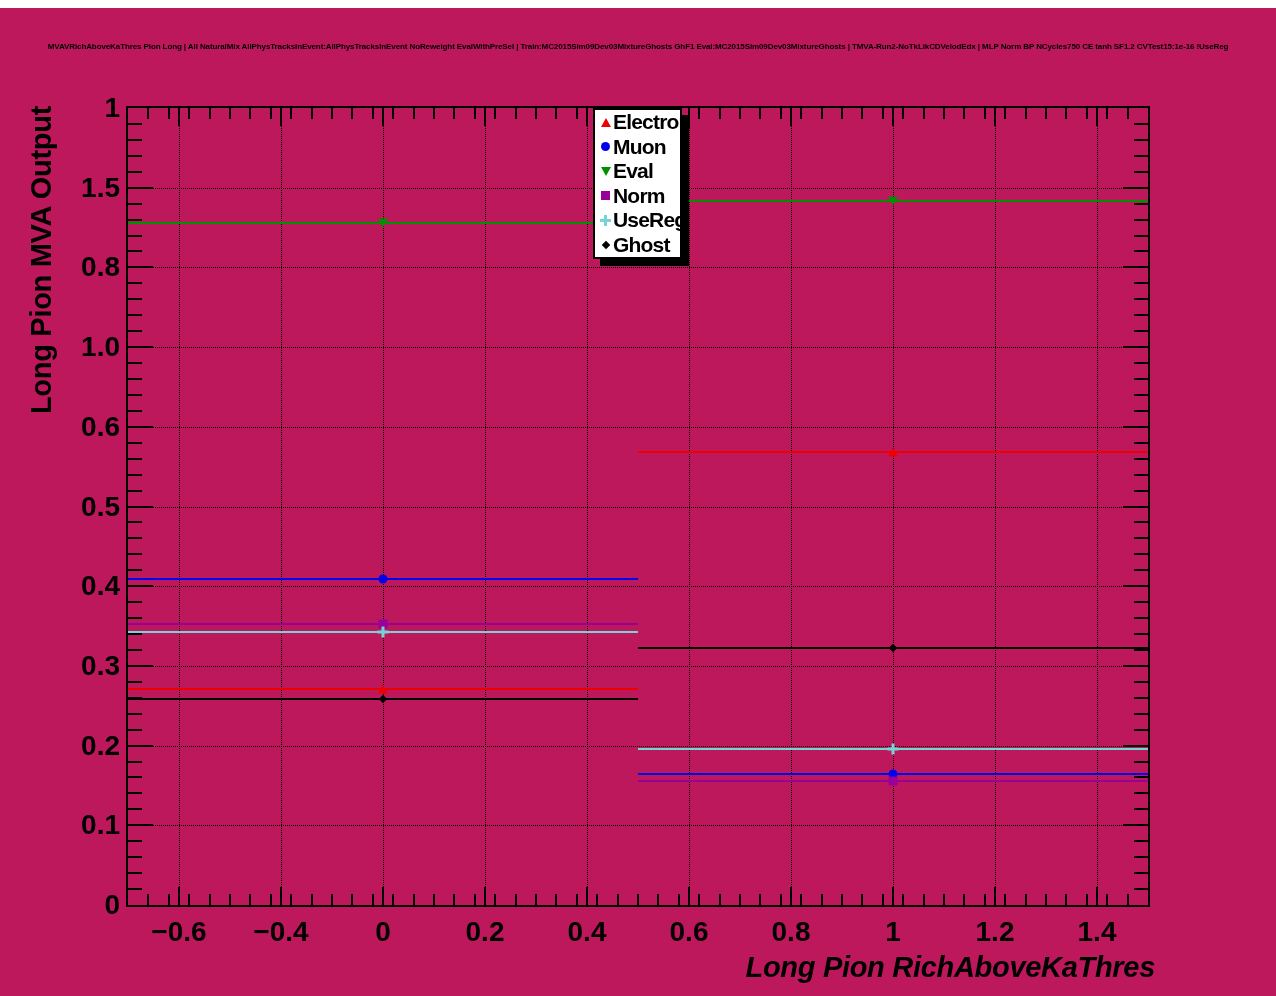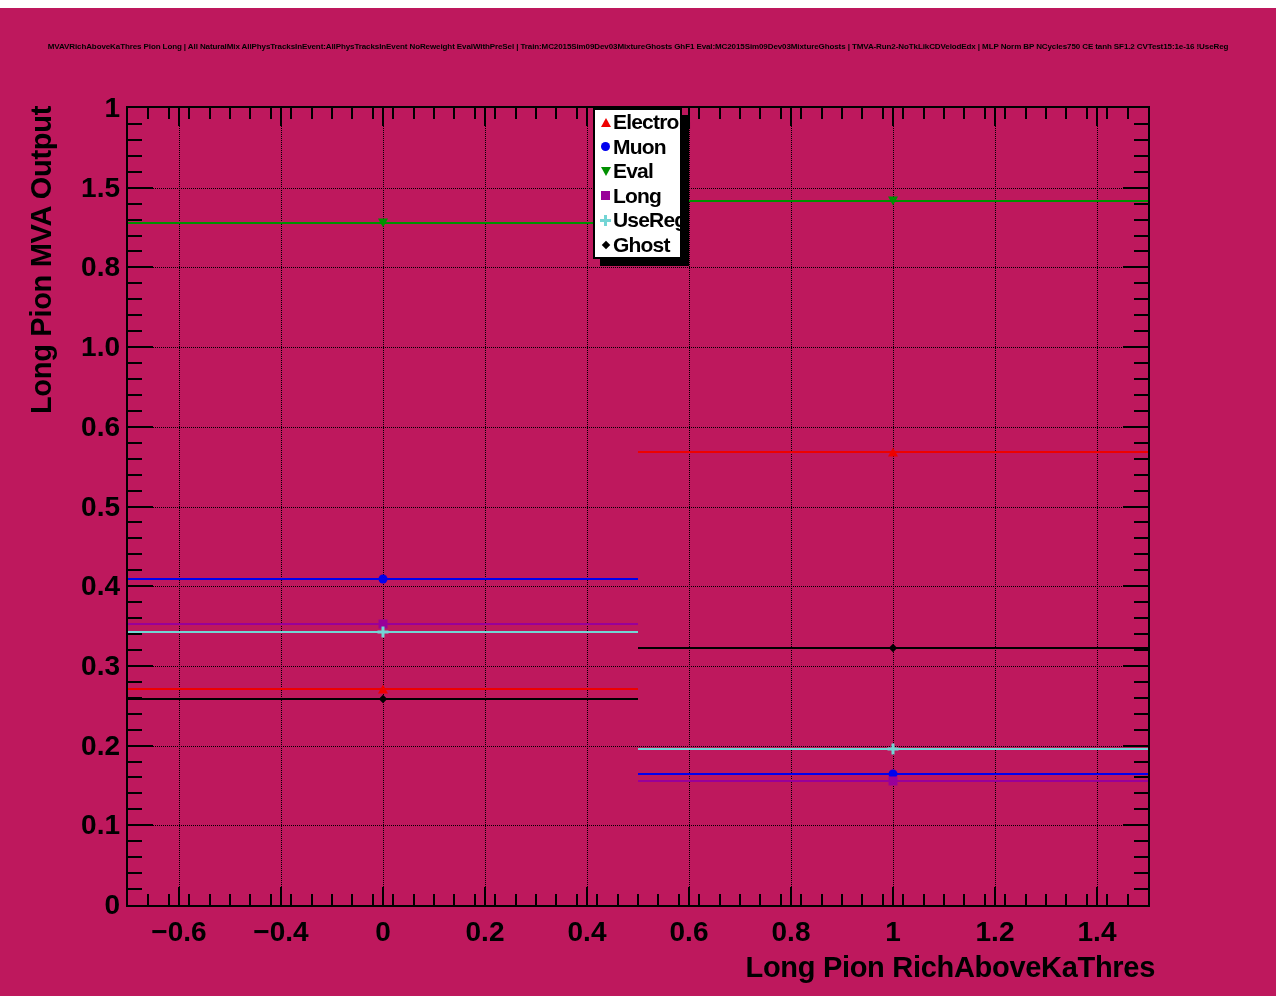--- a/index.html
+++ b/index.html
@@ -18,21 +18,21 @@
   .mk-td{display:block;width:0;height:0;border-left:5px solid transparent;border-right:5px solid transparent;border-top:9px solid currentColor;}
   .mk-ci{display:block;width:9px;height:9px;border-radius:50%;background:currentColor;}
   .mk-sq{display:block;width:9px;height:9px;background:currentColor;}
   .mk-di{display:block;width:6px;height:6px;background:currentColor;transform:rotate(45deg);}
   .mk-cr{display:block;position:relative;width:11px;height:11px;}
   .mk-cr::before{content:"";position:absolute;left:4px;top:0;width:3px;height:11px;background:currentColor;}
   .mk-cr::after{content:"";position:absolute;top:4px;left:0;width:11px;height:3px;background:currentColor;}
   .xlab{position:absolute;width:100px;text-align:center;font-size:28px;font-weight:bold;}
   .ylab{position:absolute;width:100px;text-align:right;font-size:28px;font-weight:bold;height:30px;line-height:30px;}
   .x-title{position:absolute;top:943px;left:700px;width:455px;text-align:right;
-          font-size:29px;font-weight:bold;letter-spacing:-0.3px;}
+          font-size:29px;font-weight:bold;letter-spacing:-0.3px;font-style:italic;}
   .y-title{position:absolute;left:41px;top:252px;width:0;height:0;}
   .y-title span{position:absolute;transform:translate(-50%,-50%) rotate(-90deg);
           white-space:nowrap;font-size:29px;font-weight:bold;letter-spacing:-0.3px;display:block;}
   .legend{position:absolute;left:593px;top:100px;width:85px;height:147px;background:#fff;
           border:2px solid #000;box-shadow:7px 7px 0 #000;z-index:10;}
   .lgrow{display:flex;align-items:center;height:24.5px;padding-left:3px;}
   .lgmk{width:15px;display:flex;justify-content:center;align-items:center;flex:0 0 15px;}
   .lglab{font-size:21px;font-weight:bold;letter-spacing:-0.8px;white-space:nowrap;}
 </style>
 </head>
@@ -368,21 +368,21 @@
       <div class="lgrow">
         <span class="lgmk">
           <span class="mk-td" style="color: rgb(0, 144, 0);"></span>
         </span>
         <span class="lglab">Eval</span>
       </div>
       <div class="lgrow">
         <span class="lgmk">
           <span class="mk-sq" style="color: rgb(153, 0, 153);"></span>
         </span>
-        <span class="lglab">Long</span>
+        <span class="lglab">Norm</span>
       </div>
       <div class="lgrow">
         <span class="lgmk">
           <span class="mk-cr" style="color: rgb(116, 213, 213);"></span>
         </span>
         <span class="lglab">UseReg</span>
       </div>
       <div class="lgrow">
         <span class="lgmk">
           <span class="mk-di" style="color: rgb(0, 0, 0);"></span>

